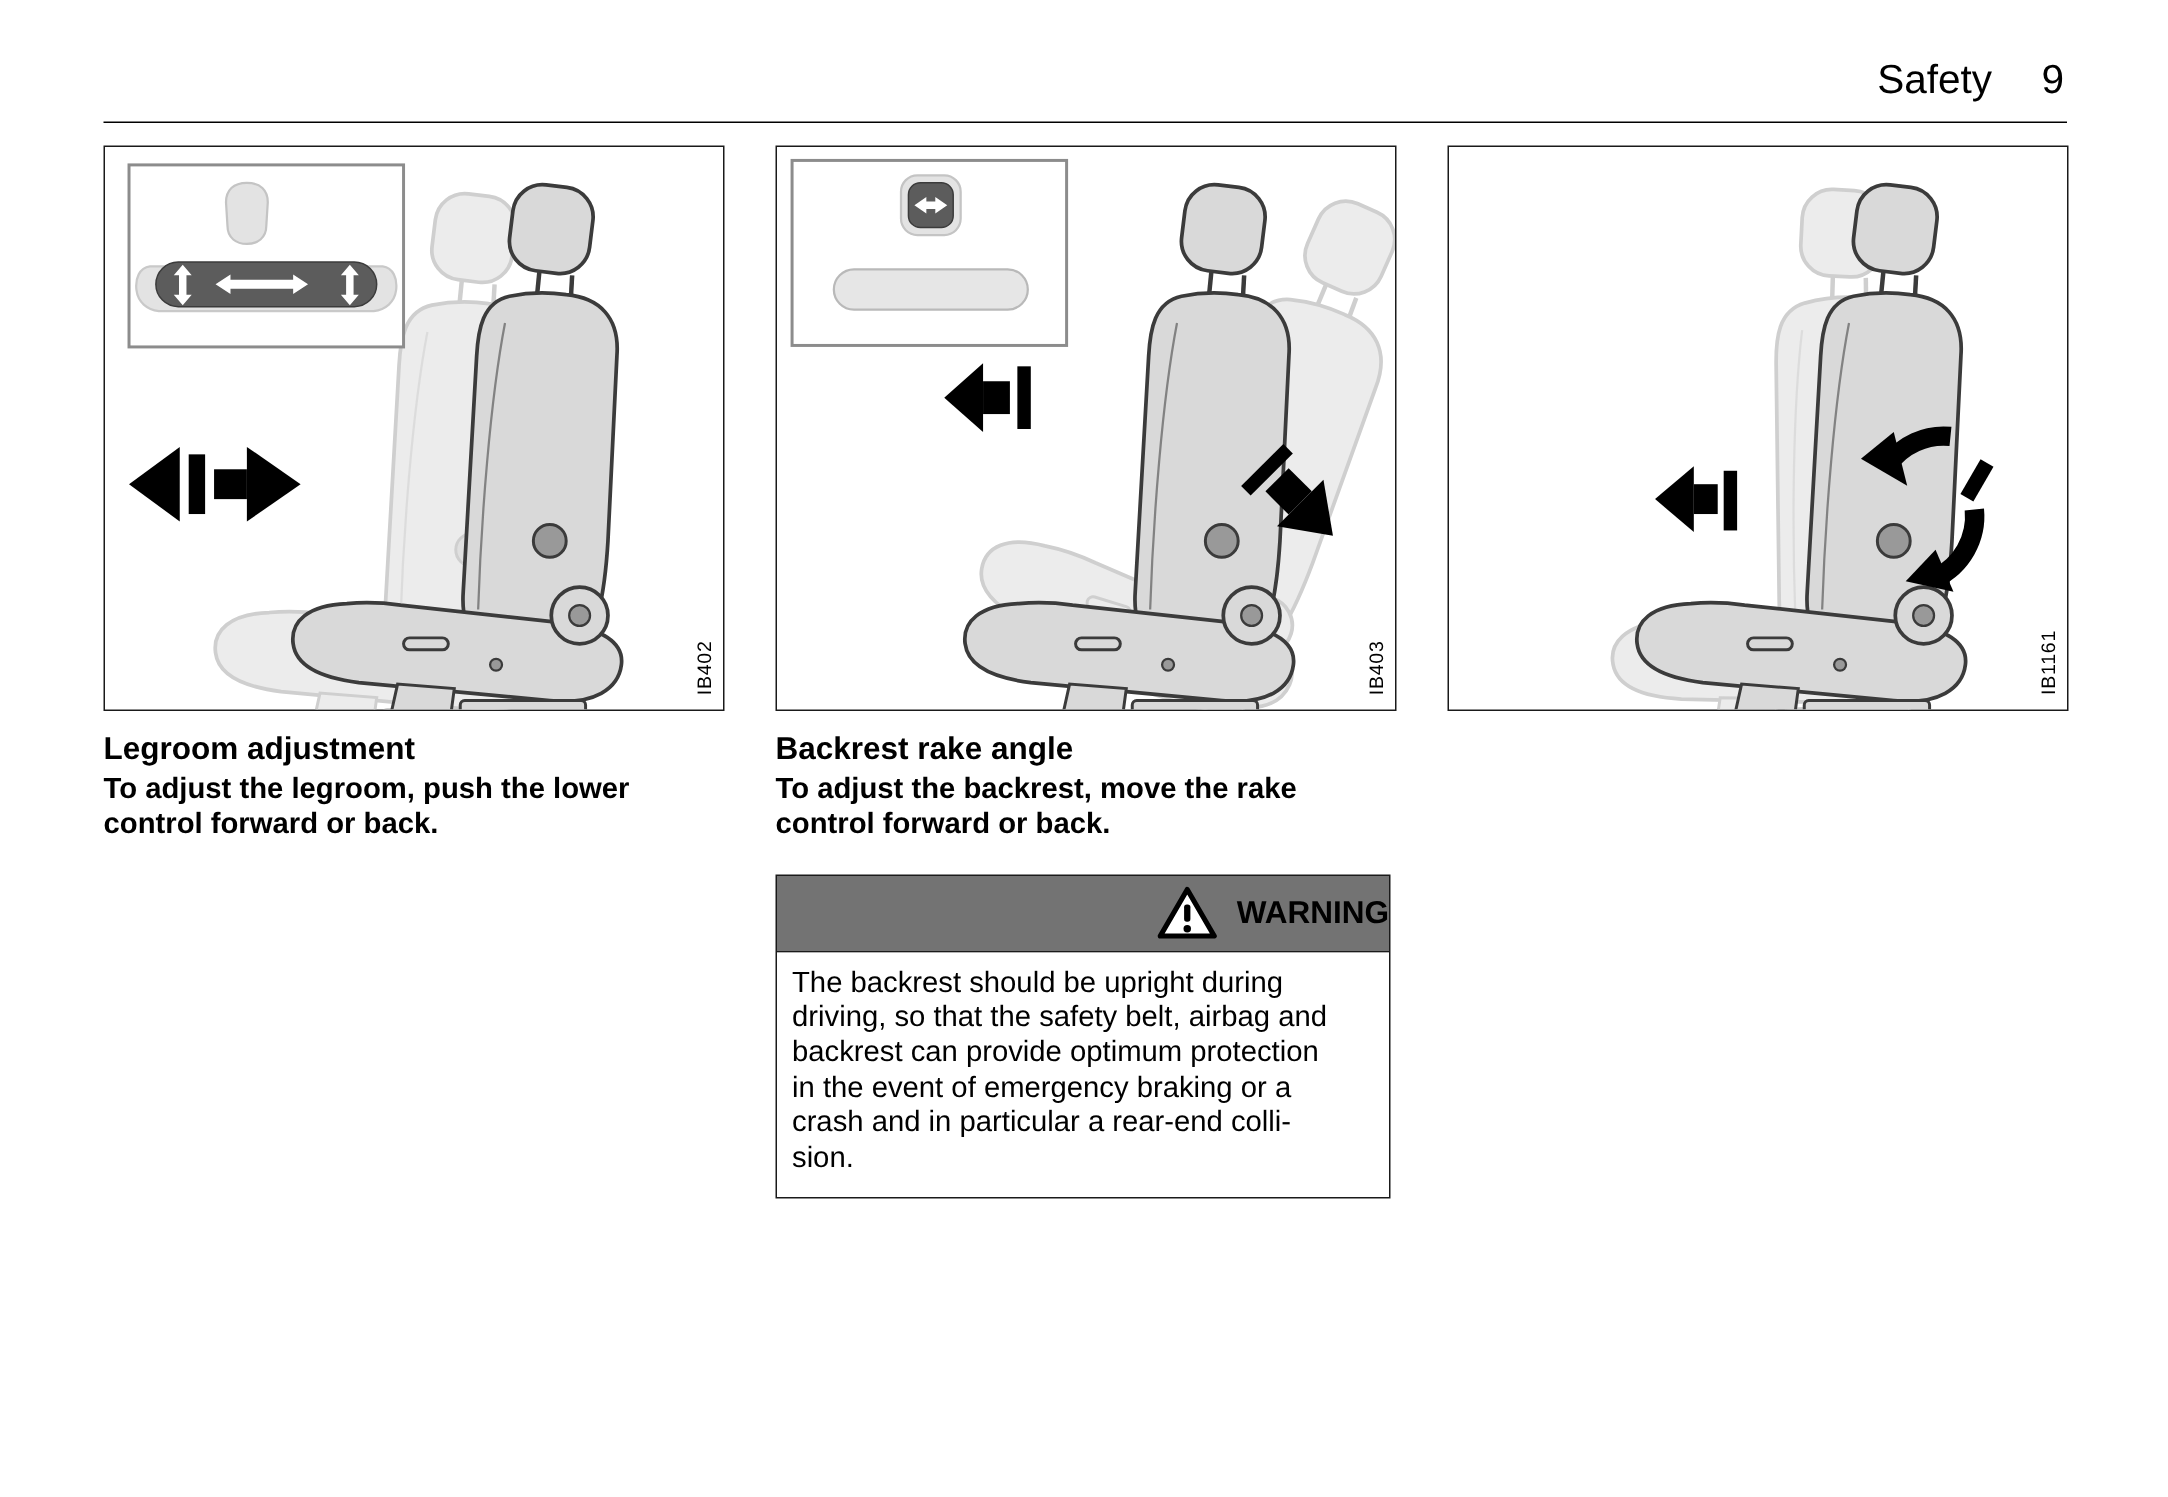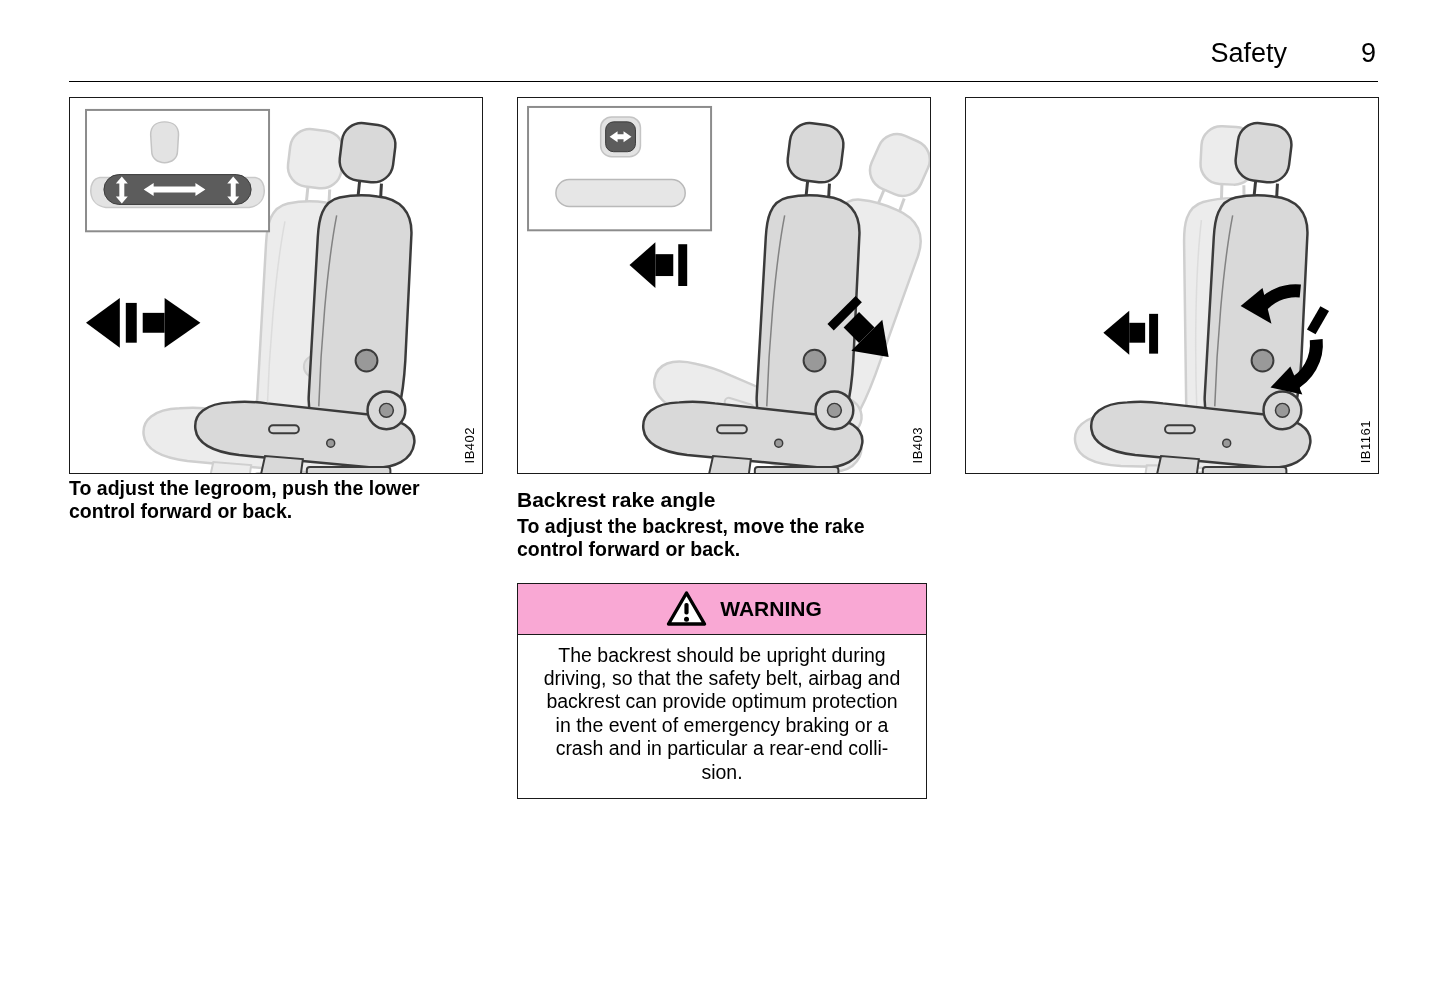--- a/index.html
+++ b/index.html
@@ -7,21 +7,21 @@
   body {
     width:1445px; height:998px;
     font-family:"Liberation Sans", sans-serif;
     color:#000;
     overflow:hidden;
   }
   .page { padding:38px 67px 0 69px; }
 
   .page-header {
     display:flex; justify-content:flex-end; align-items:flex-end;
-    gap:74px; font-size:27px; padding-bottom:12px; padding-right:2px;
+    gap:33px; font-size:27px; padding-bottom:12px; padding-right:2px;
   }
   .header-rule { border:none; border-top:1.6px solid #000; margin:0; }
 
   .columns { display:flex; gap:34px; margin-top:15px; }
   .col { width:414px; flex:0 0 414px; }
 
   .figure-box {
     position:relative; width:414px; height:377px;
     border:1px solid #1a1a1a; background:#fff; overflow:hidden;
   }
@@ -30,28 +30,28 @@
     position:absolute; right:5px; bottom:10px;
     font-size:13px; letter-spacing:.5px;
     writing-mode:vertical-rl; transform:rotate(180deg);
   }
 
   .fig-heading { font-size:21px; font-weight:bold; margin-top:14px; line-height:1.15; }
   .fig-body { font-size:19.5px; line-height:1.19; margin-top:3px; white-space:pre-line;font-weight:bold; }
 
   .warning-box { margin-top:21px; border:1.6px solid #1a1a1a; width:410px; }
   .warning-header {
-    display:flex; align-items:center; justify-content:center; gap:13px;
-    background:#f9a8d4; border-bottom:1.6px solid #1a1a1a;
+    display:flex; align-items:center; justify-content:flex-end; gap:13px;
+    background:#737373; border-bottom:1.6px solid #1a1a1a;
     height:51px; font-size:21px; font-weight:bold;padding-left:44px;
   }
   .warning-icon svg { display:block; }
   .warning-body {
     padding:9px 10px 14px 10px; font-size:19.5px; line-height:1.2;
-    white-space:pre-line; background:#fff;text-align:center;
+    white-space:pre-line; background:#fff;
   }
 
   
   .seat-main  { --sf:#d9d9d9; --ss:#3b3b3b; --sd:#999999; }
   .seat-ghost { --sf:#ececec; --ss:#cfcfcf; --sd:#e0e0e0; }
   .arrow polygon, .arrow rect { fill:#000; }
 </style>
 </head>
 <body>
 
@@ -101,20 +101,21 @@
             <path d="M95,24 c-9,0 -14,5 -14,13 l1,16 c0,8 6,12 13,12 c7,0 13,-4 13,-12 l1,-16 c0,-8 -5,-13 -14,-13 z" fill="#e3e3e3" stroke="#c4c4c4" stroke-width="1.5"></path>
             <path d="M30,80 c-7,1 -10,8 -9,16 c1,8 7,13 15,14 l144,0 c8,-1 14,-6 15,-14 c1,-8 -2,-15 -9,-16 z" fill="#e3e3e3" stroke="#c9c9c9" stroke-width="1.5"></path>
             <rect x="34" y="77" width="148" height="30" rx="15" fill="#5c5c5c" stroke="#3b3b3b"></rect>
             <path d="M52,79 l6,7 h-3.5 v13 h3.5 l-6,7 l-6,-7 h3.5 v-13 h-3.5 z" fill="#ffffff"></path>
             <path d="M164,79 l6,7 h-3.5 v13 h3.5 l-6,7 l-6,-7 h3.5 v-13 h-3.5 z" fill="#ffffff"></path>
             <path d="M74,92 l10,-6.5 v3.5 h42 v-3.5 l10,6.5 l-10,6.5 v-3.5 h-42 v3.5 z" fill="#ffffff"></path>
           </g>
         </svg>
         <span class="fig-code">IB402</span>
       </div>
+      <h2 class="fig-heading">Legroom adjustment</h2>
       <p class="fig-body">To adjust the legroom, push the lower
 control forward or back.</p>
     </section>
 
     <section class="col">
       <div class="figure-box">
         <svg class="fig-svg" viewBox="0 0 414 377">
           <use href="#seat-shape" class="seat-ghost" transform="rotate(17 300 345)"></use>
           <use href="#seat-shape" class="seat-main"></use>
           <g class="arrow">

